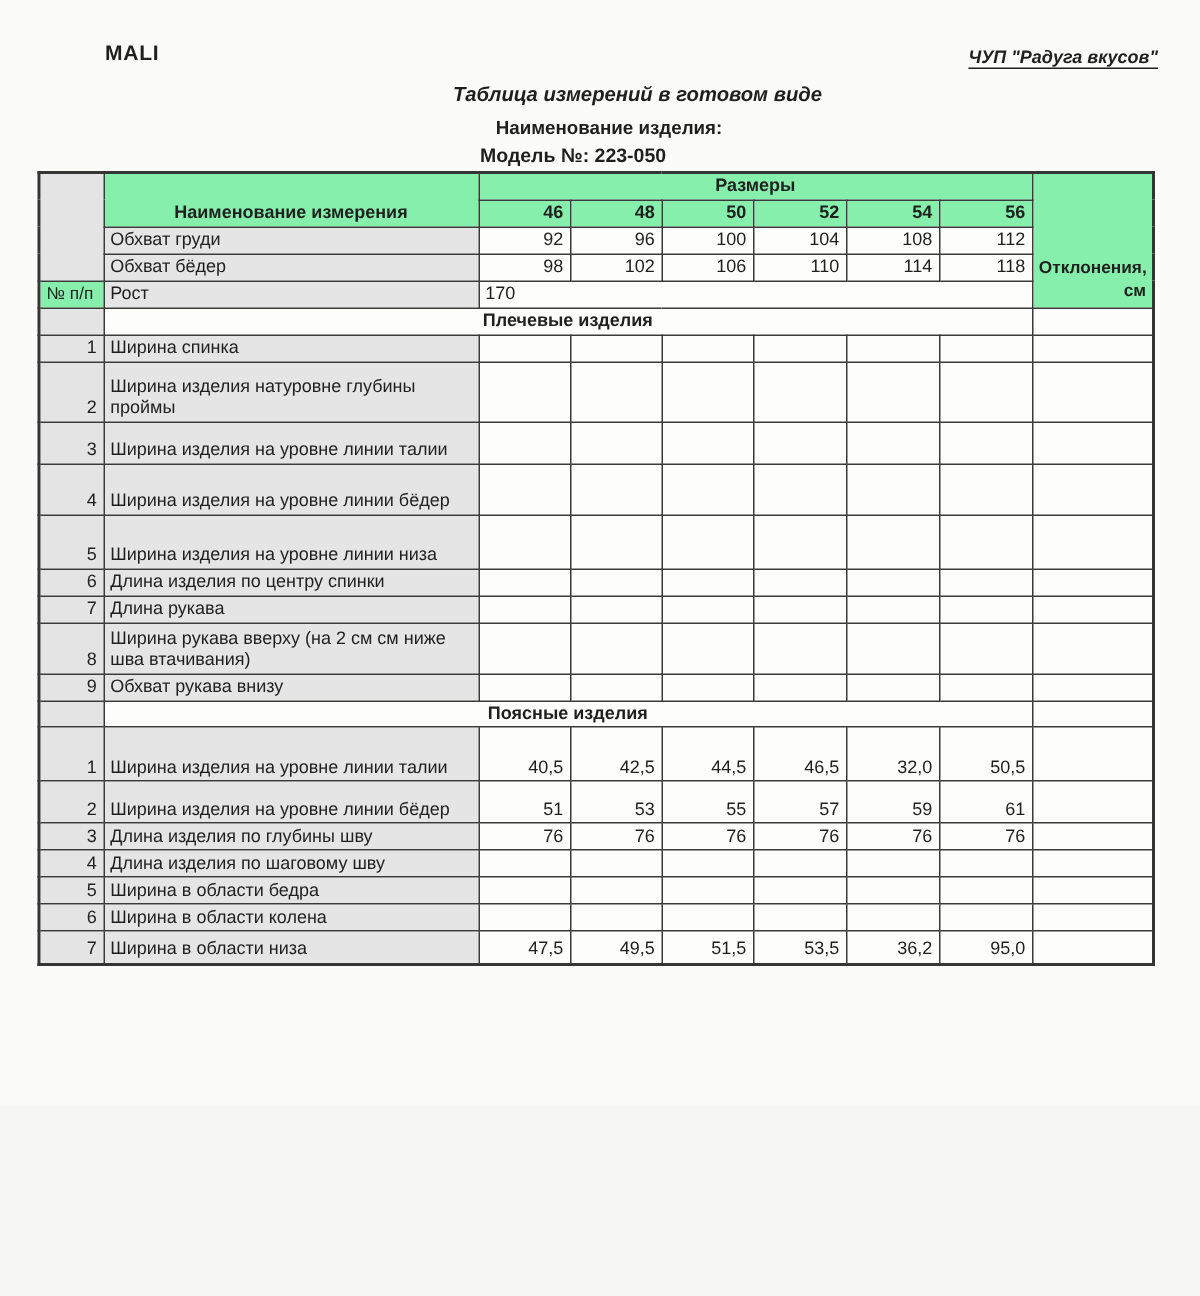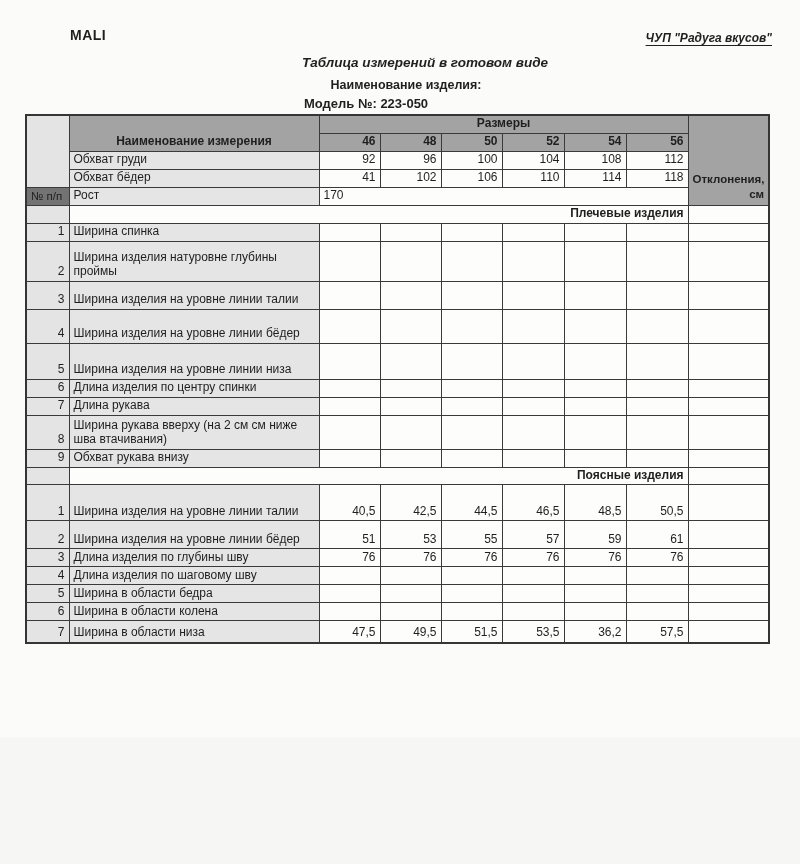--- a/index.html
+++ b/index.html
@@ -8,50 +8,50 @@
     background:#f6f6f4;
     font-family:"Liberation Sans","DejaVu Sans",sans-serif;
     color:#1f1f1f;
   }
   .page{position:relative;width:800px;height:737px;background:#fbfbf9;}
 
   .hdr-brand{position:absolute;left:70px;top:27px;font-size:14px;font-weight:bold;letter-spacing:.5px;}
   .hdr-company{position:absolute;right:28px;top:31px;font-size:12px;font-weight:bold;font-style:italic;text-decoration:underline;text-underline-offset:3px;}
   .hdr-title{position:absolute;left:0;top:55px;width:850px;text-align:center;font-size:13.5px;font-weight:bold;font-style:italic;}
   .hdr-product{position:absolute;left:6px;top:78px;width:800px;text-align:center;font-size:12.5px;font-weight:bold;}
-  .hdr-model{position:absolute;left:304px;top:96px;font-size:13px;font-weight:bold;}
+  .hdr-model{position:absolute;left:320px;top:96px;font-size:13px;font-weight:bold;}
 
   table.mtable{
     position:absolute;left:25px;top:114px;width:743px;
     border-collapse:collapse;table-layout:fixed;
     font-size:12px;line-height:1.15;
     border:2px solid #353535;
   }
   .mtable td{
     border:1.5px solid #3a3a3a;
     vertical-align:bottom;
     padding:1px 4px 2px 4px;
     overflow:hidden;
   }
   tr{height:18px;}
   tr.rh17{height:17px;} tr.rh22{height:22px;} tr.rh28{height:28px;}
   tr.rh34{height:34px;} tr.rh36{height:36px;} tr.rh40{height:40px;}
 
-  .gray{background:#a3a3a3;}
+  .gray{background:#86efac;}
   .graylite{background:#e4e4e4;}
   .namehdr{text-align:center;font-weight:bold;vertical-align:bottom;padding-bottom:3px;}
   .sizeshdr{text-align:center;font-weight:bold;vertical-align:middle;}
   .devhdr{text-align:right;font-weight:bold;vertical-align:middle;line-height:1.35;font-size:11.5px;}
   .sizecell{text-align:right;font-weight:bold;padding-right:6px;margin-top:43px;}
   .valcell{text-align:right;padding-right:5px;background:#fdfdfc;}
   .namecell{text-align:left;background:#e5e5e5;padding-right:12px;}
   .numcell{text-align:right;padding-right:3px;}
-  .numhdr{text-align:left;background:#737373;padding-left:3px;font-size:11.5px;}
+  .numhdr{text-align:left;background:#86efac;padding-left:3px;font-size:11.5px;}
   .heightval{text-align:left;background:#fdfdfc;}
-  .sectioncell{text-align:right;font-weight:bold;background:#fdfdfc;vertical-align:middle;}
+  .sectioncell{text-align:center;font-weight:bold;background:#fdfdfc;vertical-align:middle;}
   .devcell{background:#fdfdfc;}
 </style>
 </head>
 <body>
 
 <div class="page">
 
   <div class="hdr-brand">MALI</div>
   <div class="hdr-company">ЧУП "Радуга вкусов"</div>
   <div class="hdr-title">Таблица измерений в готовом виде</div>
@@ -89,21 +89,21 @@
           <td class="namecell">Обхват груди</td>
           <td class="valcell">92</td>
           <td class="valcell">96</td>
           <td class="valcell">100</td>
           <td class="valcell">104</td>
           <td class="valcell">108</td>
           <td class="valcell">112</td>
         </tr>
         <tr>
           <td class="namecell">Обхват бёдер</td>
-          <td class="valcell">41</td>
+          <td class="valcell">98</td>
           <td class="valcell">102</td>
           <td class="valcell">106</td>
           <td class="valcell">110</td>
           <td class="valcell">114</td>
           <td class="valcell">118</td>
         </tr>
         <tr id="height-row">
         <td class="numhdr">№ п/п</td>
         <td class="namecell">Рост</td>
         <td class="heightval" colspan="6">170</td>
@@ -217,21 +217,21 @@
           <td class="sectioncell" colspan="7">Поясные изделия</td>
           <td class="devcell"></td>
         </tr>
         <tr class="rh36">
           <td class="graylite numcell">1</td>
           <td class="namecell">Ширина изделия на уровне линии талии</td>
           <td class="valcell">40,5</td>
           <td class="valcell">42,5</td>
           <td class="valcell">44,5</td>
           <td class="valcell">46,5</td>
-          <td class="valcell">48,5</td>
+          <td class="valcell">32,0</td>
           <td class="valcell">50,5</td>
           <td class="devcell"></td>
         </tr>
         <tr class="rh28">
           <td class="graylite numcell">2</td>
           <td class="namecell">Ширина изделия на уровне линии бёдер</td>
           <td class="valcell">51</td>
           <td class="valcell">53</td>
           <td class="valcell">55</td>
           <td class="valcell">57</td>
@@ -284,19 +284,19 @@
           <td class="devcell"></td>
         </tr>
         <tr class="rh22">
           <td class="graylite numcell">7</td>
           <td class="namecell">Ширина в области низа</td>
           <td class="valcell">47,5</td>
           <td class="valcell">49,5</td>
           <td class="valcell">51,5</td>
           <td class="valcell">53,5</td>
           <td class="valcell">36,2</td>
-          <td class="valcell">57,5</td>
+          <td class="valcell">95,0</td>
           <td class="devcell"></td>
         </tr>
       </tbody>
   </table>
 
 </div>
 
 </body></html>

